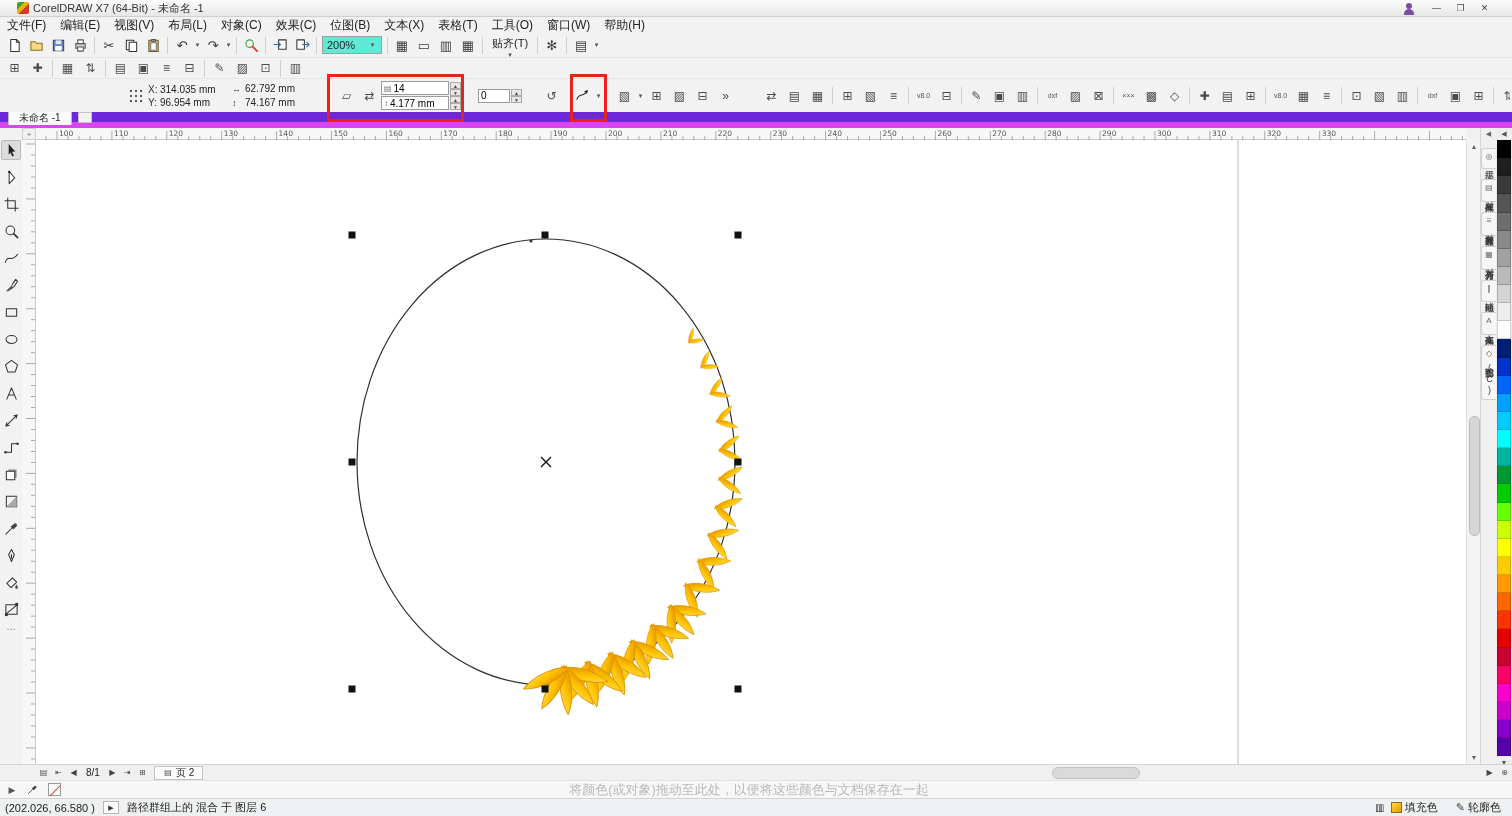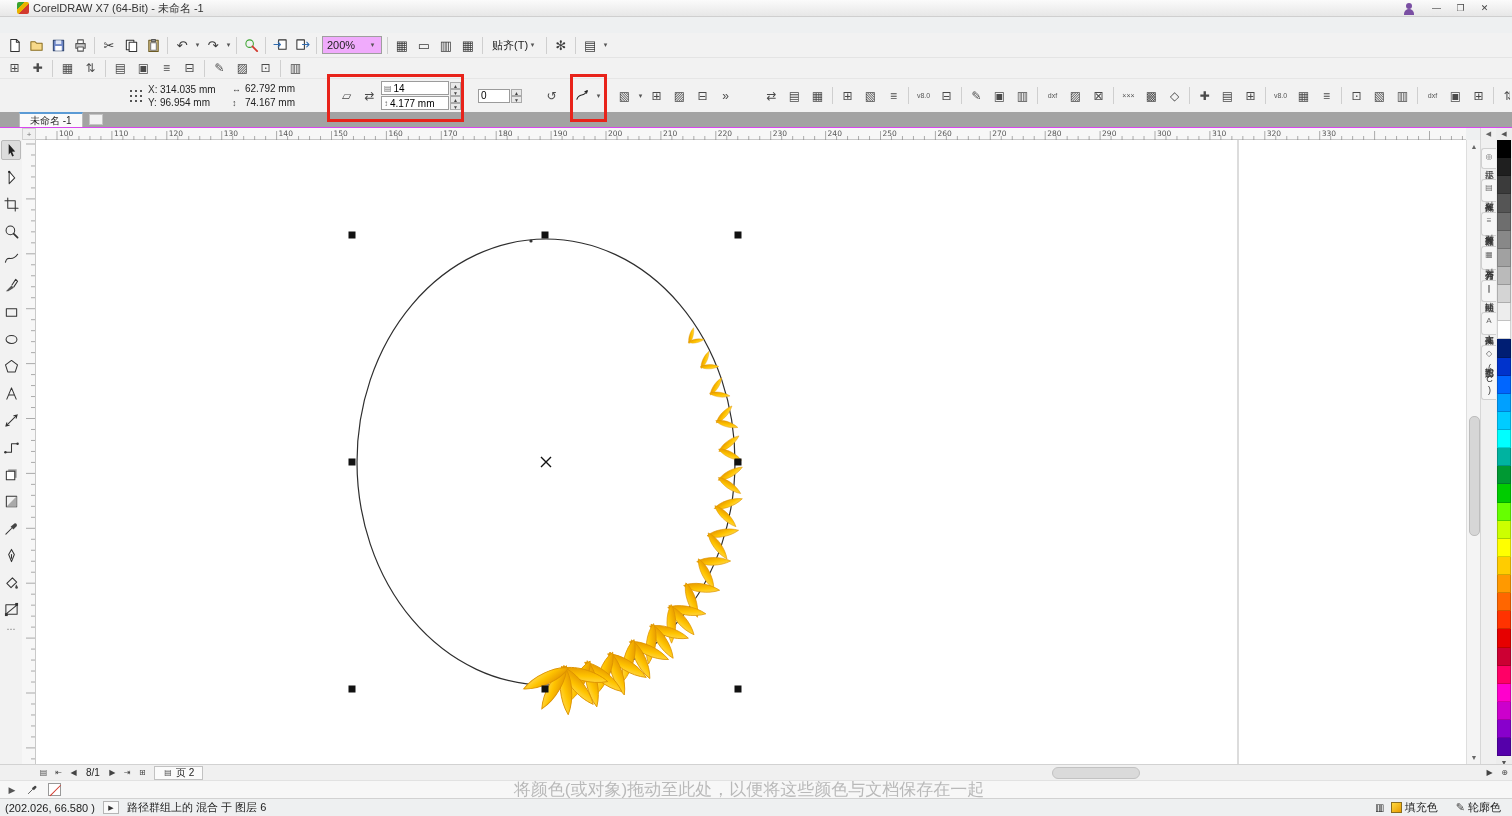--- a/index.html
+++ b/index.html
@@ -25,23 +25,23 @@
 
   
   #toolbar1{top:33px;height:24px;background:#f2f2f2;padding-left:3px;z-index:55;}
   #toolbar2{top:57px;height:21px;background:#f2f2f2;padding-left:3px;border-top:1px solid #e4e4e4;z-index:55;}
   .tico,.gico{width:22px;height:20px;display:inline-flex;align-items:center;justify-content:center;color:#3b3b3b;font-size:13px;border-radius:2px;flex:none;}
   .gico{width:23px;height:18px;font-size:12px;color:#4a4a4a;}
   .gico.txt{font-size:7px;color:#555;letter-spacing:0;}
   .sep{width:1px;height:17px;background:#cfcfcf;margin:0 3px;flex:none;}
   .dd{width:9px;font-size:7px;color:#555;text-align:center;flex:none;}
   .isvg{width:15px;height:15px;fill:none;stroke:#333;stroke-width:1.1;stroke-linecap:round;stroke-linejoin:round;}
-  #zoombox{width:60px;height:18px;background:#f0abfc;border:1px solid #9f9f9f;display:flex;align-items:center;font-size:11px;padding:0 4px;margin:0 2px;}
+  #zoombox{width:60px;height:18px;background:#5eead4;border:1px solid #9f9f9f;display:flex;align-items:center;font-size:11px;padding:0 4px;margin:0 2px;}
   #zoombox .grow{flex:1;}
-  .snapbtn{height:18px;display:flex;align-items:center;padding:0 6px;font-size:11px;border-radius:2px;}
+  .snapbtn{height:18px;display:flex;align-items:center;padding:0 6px;font-size:11px;border-radius:2px;flex-direction:column;}
 
   
   #propbar{top:78px;height:34px;background:#f2f2f2;border-top:1px solid #e6e6e6;z-index:40;}
   .pbgrp{position:absolute;top:0;bottom:0;display:flex;align-items:center;}
   .pb-two{display:flex;flex-direction:column;justify-content:center;line-height:13px;font-size:10px;white-space:nowrap;}
   .pb-two .lab{display:inline-block;width:12px;color:#333;}
   .pb-two .mini{display:inline-block;width:13px;font-size:9px;color:#444;}
   #posgrid{width:15px;height:15px;margin-right:5px;background:
     radial-gradient(circle 1.3px at 3px 3px,#555 99%,transparent),radial-gradient(circle 1.3px at 8px 3px,#555 99%,transparent),radial-gradient(circle 1.3px at 13px 3px,#555 99%,transparent),
     radial-gradient(circle 1.3px at 3px 8px,#555 99%,transparent),radial-gradient(circle 1.3px at 8px 8px,#555 99%,transparent),radial-gradient(circle 1.3px at 13px 8px,#555 99%,transparent),
@@ -50,21 +50,21 @@
   .mini-field{display:flex;align-items:center;background:#fff;border:1px solid #9b9b9b;height:14px;padding:0 2px;font-size:10px;width:68px;white-space:nowrap;}
   .mini-field .ficon{font-size:8px;color:#666;margin-right:2px;}
   .spin2{display:flex;flex-direction:column;margin-left:1px;}
   .spin2 span{width:11px;height:7px;font-size:5px;line-height:6px;text-align:center;color:#444;background:#e8e8e8;border:1px solid #aaa;}
   input.pfield{border:none;outline:none;font-size:10px;width:100%;font-family:inherit;background:transparent;}
   .redbox{position:absolute;border:3px solid #e8231a;z-index:70;pointer-events:none;}
   #red1{left:327px;top:74px;width:137px;height:48px;}
   #red2{left:570px;top:74px;width:37px;height:48px;}
 
   
-  #doctabrow{top:112px;height:16px;background:#a3a3a3;border-bottom:1px solid #d946ef;padding-left:19px;z-index:35;}
+  #doctabrow{top:112px;height:16px;background:#6d28d9;border-bottom:6px solid #d946ef;padding-left:8px;z-index:35;}
   .doctab{height:15px;padding:0 10px;background:#fafafa;border:1px solid #bcbcbc;border-bottom:none;font-size:10px;display:flex;align-items:center;color:#222;border-top:2px solid #5b9bd5;}
   .doctab-stub{width:14px;height:11px;background:#f2f2f2;border:1px solid #c4c4c4;margin-left:6px;}
 
   
   #ruler-corner{position:absolute;left:22px;top:128px;width:14px;height:12px;background:#f0f0f0;border:1px solid #d0d0d0;font-size:8px;color:#777;display:flex;align-items:center;justify-content:center;z-index:30;}
   #hruler{position:absolute;left:36px;top:128px;width:1430px;height:12px;background:#f7f7f7;border-bottom:1px solid #c9c9c9;z-index:30;}
   #vruler{position:absolute;left:22px;top:140px;width:14px;height:624px;background:#f7f7f7;border-right:1px solid #c9c9c9;z-index:30;}
 
   
   #toolbox{position:absolute;left:0;top:128px;width:22px;height:652px;background:#f2f2f2;display:flex;flex-direction:column;align-items:center;padding-top:12px;gap:7px;z-index:30;}
@@ -97,21 +97,21 @@
   
   #pagenav{top:764px;height:16px;background:#f0f0f0;border-top:1px solid #d2d2d2;padding-left:36px;z-index:35;}
   .pnbtn{width:15px;height:14px;display:inline-flex;align-items:center;justify-content:center;font-size:8px;color:#444;flex:none;}
   #pageind{font-size:10px;padding:0 5px;color:#222;}
   .pagetab{height:14px;display:flex;align-items:center;gap:3px;background:#fbfbfb;border:1px solid #c2c2c2;padding:0 8px;font-size:10px;margin-left:4px;}
   #hscrolltrack{position:relative;flex:1;height:14px;margin:0 4px;background:#f0f0f0;}
   #hthumb{position:absolute;left:845px;top:1px;width:88px;height:12px;background:#dadada;border:1px solid #c2c2c2;border-radius:6px;}
 
   
   #hintrow{top:780px;height:18px;background:#f7f7f7;border-top:1px solid #e2e2e2;padding-left:4px;z-index:35;}
-  #hintrow .hint{position:absolute;left:0;right:14px;text-align:center;color:#b9b9b9;font-size:17px;pointer-events:none;}
+  #hintrow .hint{position:absolute;left:0;right:14px;text-align:center;color:#b9b9b9;font-size:13px;pointer-events:none;}
   .tray-ico{width:16px;height:14px;display:inline-flex;align-items:center;justify-content:center;font-size:9px;color:#555;margin-right:4px;}
   #nocolorwell{width:13px;height:13px;background:#fff;border:1px solid #999;position:relative;margin-left:4px;}
   #nocolorwell::before{content:"";position:absolute;left:-1px;top:5.5px;width:15px;height:1.4px;background:#d23a2e;transform:rotate(-45deg);}
 
   
   #statusbar{top:798px;height:18px;background:#eef0f1;border-top:1px solid #d2d2d2;padding:0 5px;font-size:11px;z-index:35;}
   #statusbar .grow{flex:1;}
   .playbtn{width:16px;height:13px;border:1px solid #b5b5b5;background:#fafafa;display:inline-flex;align-items:center;justify-content:center;font-size:7px;color:#333;margin:0 8px;}
   .sb-ico{width:16px;height:13px;display:inline-flex;align-items:center;justify-content:center;font-size:10px;margin-right:3px;}
   .fillswatch{width:11px;height:11px;background:linear-gradient(135deg,#ffd83d,#e89b00);border:1px solid #8a6d1f;margin-right:3px;}
@@ -126,20 +126,34 @@
   <div id="titlebar" class="bar">
     <span id="applogo"></span>
     <span id="title-text">CorelDRAW X7 (64-Bit) - 未命名 -1</span>
     <span class="grow"></span>
     <span id="userbtn"></span>
     <span class="winbtn">—</span>
     <span class="winbtn">❐</span>
     <span class="winbtn">✕</span>
   </div>
 
+  <div id="menubar" class="bar">
+    <span class="menu-item">文件(F)</span>
+    <span class="menu-item">编辑(E)</span>
+    <span class="menu-item">视图(V)</span>
+    <span class="menu-item">布局(L)</span>
+    <span class="menu-item">对象(C)</span>
+    <span class="menu-item">效果(C)</span>
+    <span class="menu-item">位图(B)</span>
+    <span class="menu-item">文本(X)</span>
+    <span class="menu-item">表格(T)</span>
+    <span class="menu-item">工具(O)</span>
+    <span class="menu-item">窗口(W)</span>
+    <span class="menu-item">帮助(H)</span>
+  </div>
 
   <div id="toolbar1" class="bar">
     <span class="tico">
       <svg class="isvg" viewBox="0 0 16 16">
           <path d="M4 1.5 H10 L13 4.5 V14.5 H4 Z" fill="#fff"></path>
           <path d="M10 1.5 V4.5 H13"></path>
         </svg>
       </span>
     <span class="tico">
       <svg class="isvg" viewBox="0 0 16 16">

